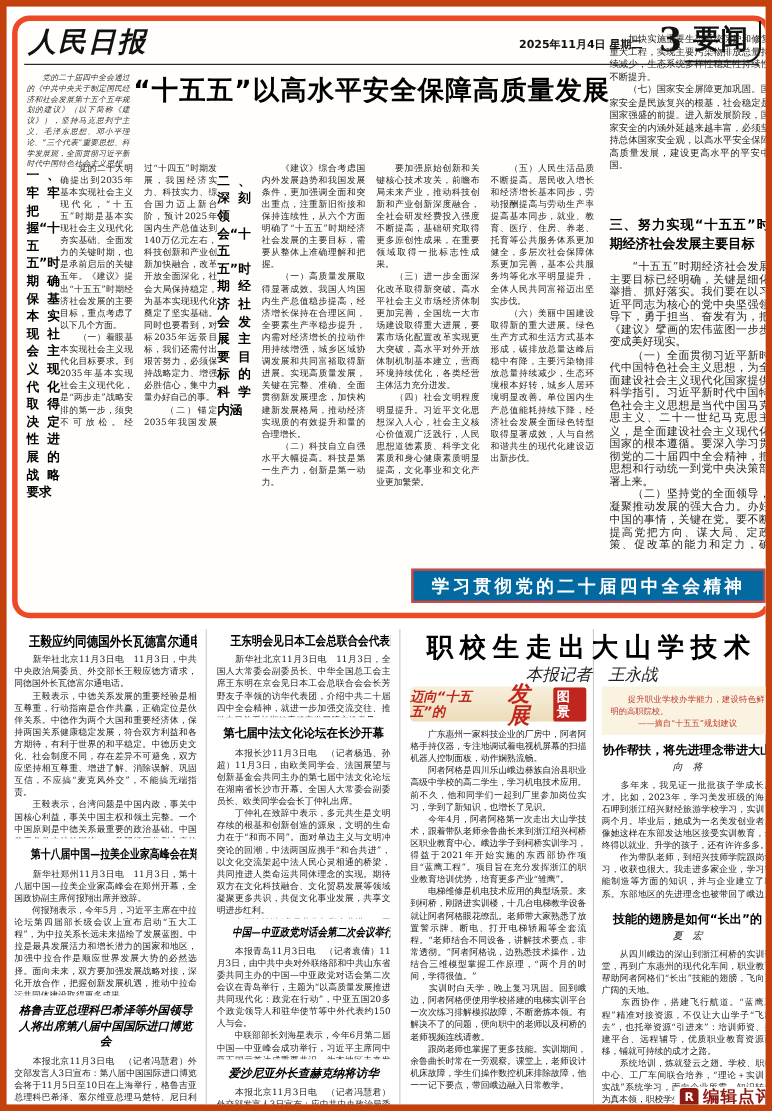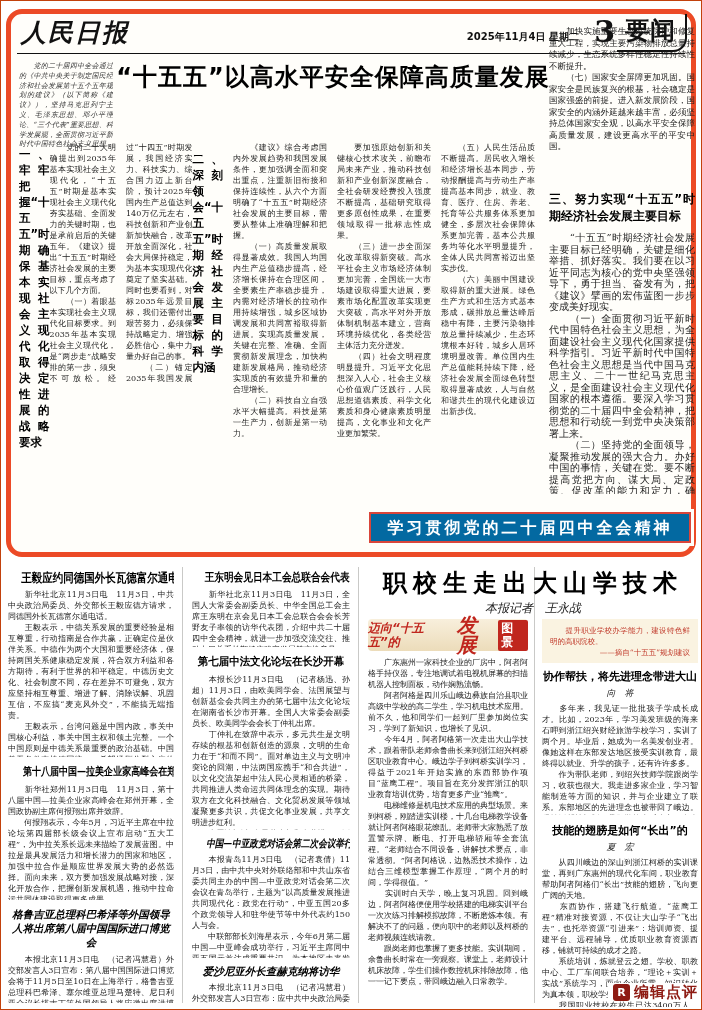--- a/index.html
+++ b/index.html
@@ -1,16 +1,16 @@
 <!DOCTYPE html>
 <html><head>
 <meta charset="utf-8">
 <style>
   html,body{margin:0;padding:0;background:#e3e3e1;font-family:"DejaVu Sans",sans-serif;}
-  .page{position:relative;width:702px;height:1010px;background:#ffffff;margin:0 auto;overflow:hidden;border:1px solid #c2410c;box-sizing:border-box;}
+  .page{position:relative;width:702px;height:1010px;background:#ffffff;margin:0 auto;overflow:hidden;border:6px solid #c2410c;box-sizing:border-box;}
 
   
   .topbox{position:absolute;left:5px;top:8px;width:690px;height:548px;border:5px solid #ec4a26;border-radius:16px;background:#fffefa;box-sizing:border-box;}
   .masthead{position:absolute;left:10px;top:4px;font:bold italic 25px/30px "DejaVu Serif",serif;color:#111;letter-spacing:2px;}
   .dateline{position:absolute;right:112px;top:16px;font:bold 10px/14px "DejaVu Sans",sans-serif;color:#111;}
   .pagenum{position:absolute;right:76px;top:0px;font:bold 30px/36px "DejaVu Serif",serif;color:#111;}
   .secname{position:absolute;right:4px;top:0px;font:bold 25px/30px "DejaVu Sans",sans-serif;color:#111;padding:2px 10px 4px 8px;border-right:2px solid #111;border-bottom:2px solid #111;border-radius:0 0 14px 0;}
   .headrule{position:absolute;left:6px;right:6px;top:39px;height:1px;background:#111;}
 
   .kai{font-style:italic;font-family:"DejaVu Serif",serif;}
@@ -47,32 +47,32 @@
   .bA1{height:168px;margin-top:3px;}
   .bA2{height:116px;}
   .bA3{height:78px;}
   .bB1{height:58px;margin-top:3px;}
   .bB2{height:156px;}
   .bB3{height:104px;}
   .bB4{height:40px;}
 
   .featblock{position:absolute;left:362px;top:0;width:330px;height:436px;}
   .feat-title{text-align:center;font:bold 24px/32px "DejaVu Sans",sans-serif;letter-spacing:6px;color:#000;}
-  .feat-byline{text-align:center;font-size:12px;line-height:14px;color:#222;margin-top:2px;}
+  .feat-byline{text-align:center;font-size:15px;line-height:14px;color:#222;margin-top:2px;}
   .featcols{position:absolute;left:0;top:52px;width:330px;height:384px;}
   .colC{position:absolute;left:0;top:0;width:160px;height:384px;}
   .colD{position:absolute;left:174px;top:0;width:156px;height:384px;}
   .gbanner{height:32px;background:linear-gradient(180deg,#f8efdc,#ecdcba);border-radius:4px;display:flex;align-items:center;justify-content:center;gap:2px;margin-bottom:6px;}
   .gb1{color:#c0261e;font:bold italic 12px/14px "DejaVu Sans",sans-serif;}
   .gb2{color:#c0261e;font:bold italic 20px/20px "DejaVu Serif",serif;}
   .gb3{background:#c0261e;color:#fff;font:bold 12px/14px "DejaVu Sans",sans-serif;padding:1px 3px 2px;border-radius:2px;}
   .bC{height:342px;}
   .quotebox{background:#faf3e1;padding:6px 8px 5px;margin-bottom:6px;}
   .qtext{color:#c03a2b;font-size:7.5px;line-height:11px;text-align:justify;font-family:"DejaVu Serif",serif;}
-  .qsource{color:#c03a2b;font-size:7.5px;line-height:11px;text-align:right;font-family:"DejaVu Serif",serif;}
+  .qsource{color:#c03a2b;font-size:7.5px;line-height:11px;text-align:center;font-family:"DejaVu Serif",serif;}
   .subh{text-align:center;font:bold 11px/16px "DejaVu Sans",sans-serif;color:#000;margin-top:2px;}
   .subauthor{text-align:center;font-size:9px;line-height:13px;color:#222;margin:2px 0 3px;}
   .bD1{height:112px;}
   .bD2wrap{position:relative;height:150px;}
   .bD2{height:150px;}
   .badge{position:absolute;right:0;bottom:6px;background:#fff;display:flex;align-items:center;gap:4px;padding-left:5px;}
   .badge-icon{width:17px;height:17px;background:#8e1b13;border-radius:3px;color:#fff;font:bold 11px/17px "DejaVu Sans",sans-serif;text-align:center;}
   .badge-label{color:#8e1b13;font:bold 15px/18px "DejaVu Sans",sans-serif;letter-spacing:1px;}
 </style>
 </head>

